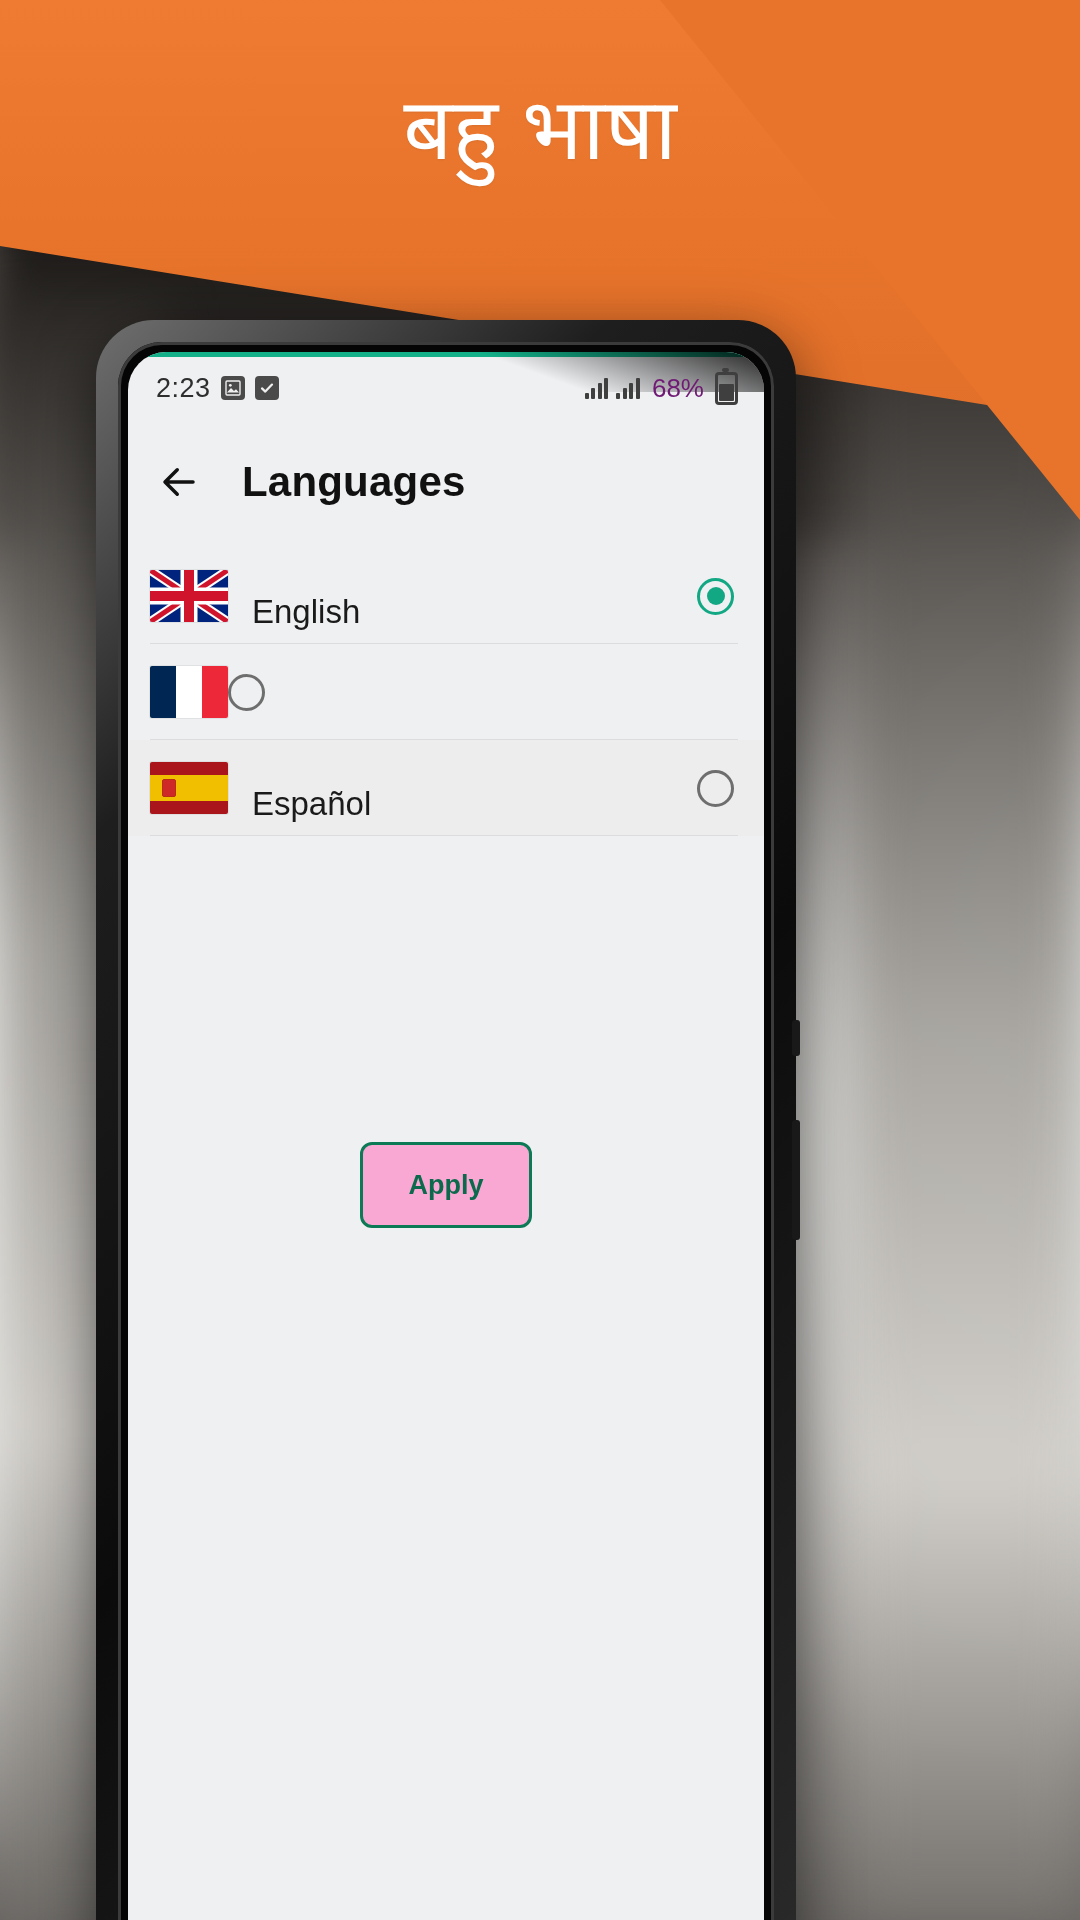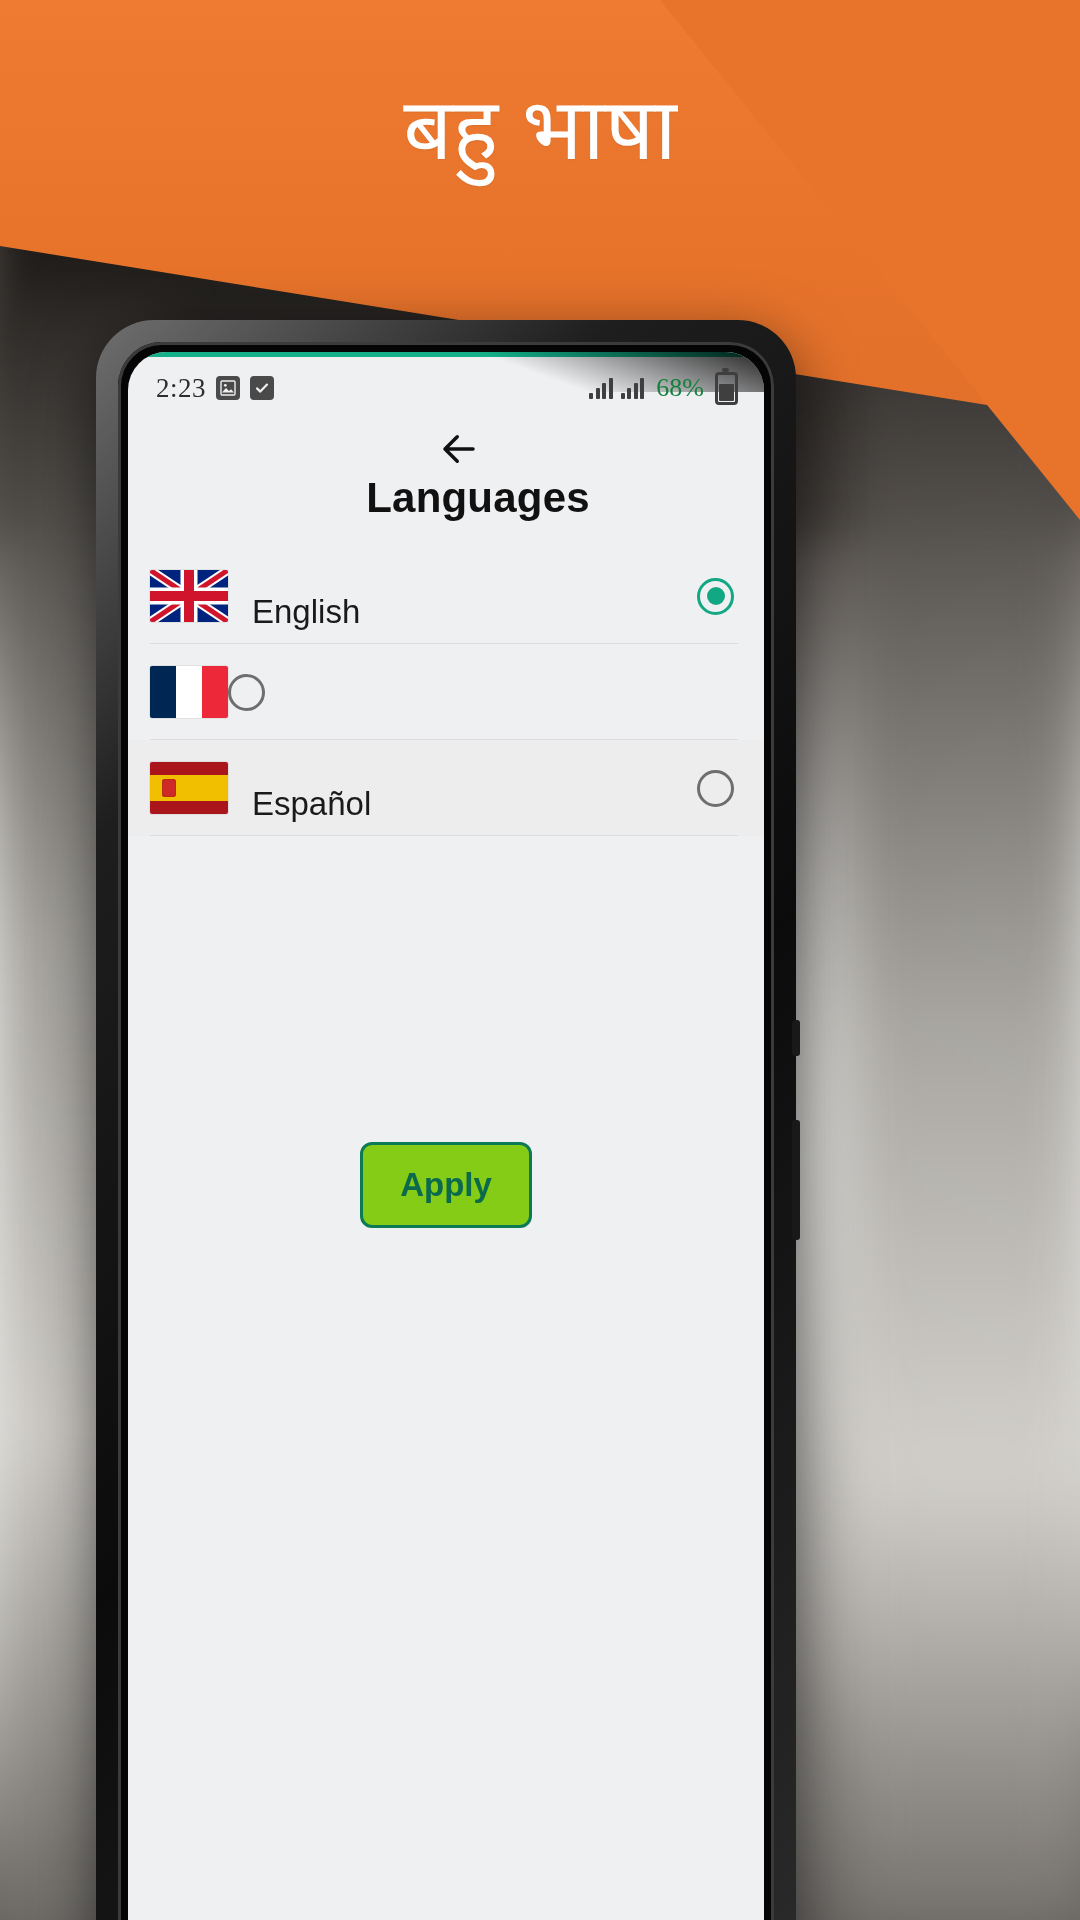--- a/index.html
+++ b/index.html
@@ -57,40 +57,40 @@
      background:#13b089;}
   .notch-shadow{position:absolute;right:0;top:0;width:300px;height:40px;
      background:linear-gradient(200deg,rgba(0,0,0,.85),rgba(0,0,0,0) 70%);}
   .side-btn{position:absolute;right:-4px;background:#191919;border-radius:3px;}
   .sb1{top:700px;width:8px;height:36px;}
   .sb2{top:800px;width:8px;height:120px;}
 
   
   .statusbar{position:absolute;left:0;right:0;top:5px;height:62px;
      display:flex;align-items:center;justify-content:space-between;
-     padding:0 26px 0 28px;box-sizing:border-box;color:#3d3d3d;font-family:Liberation Serif, serif;}
+     padding:0 26px 0 28px;box-sizing:border-box;color:#3d3d3d;}
   .sb-left{display:flex;align-items:center;gap:10px;}
   .sb-time{font-size:27px;font-weight:400;color:#2e2e2e;letter-spacing:.5px;}
   .sb-icon{width:24px;height:24px;background:#4a4a4a;border-radius:4px;
      display:inline-flex;align-items:center;justify-content:center;}
   .sb-right{display:flex;align-items:center;gap:8px;}
   .sig{display:inline-flex;align-items:flex-end;gap:2.5px;height:22px;}
   .sig i{display:block;width:4px;background:#3f3f3f;border-radius:1px;}
   .sig i:nth-child(1){height:6px;}
   .sig i:nth-child(2){height:11px;}
   .sig i:nth-child(3){height:16px;}
   .sig i:nth-child(4){height:21px;}
-  .batt-pct{font-size:26px;color:#15803d;margin-left:4px;}
+  .batt-pct{font-size:26px;color:#701a75;margin-left:4px;}
   .batt{width:17px;height:27px;border:3px solid #3f3f3f;border-radius:4px;position:relative;margin-left:3px;}
   .batt:before{content:"";position:absolute;left:4px;top:-7px;width:7px;height:4px;background:#3f3f3f;border-radius:2px;}
   .batt:after{content:"";position:absolute;left:1px;right:1px;bottom:1px;height:62%;background:#3f3f3f;border-radius:1px;}
 
   
   .appbar{position:absolute;left:0;right:0;top:72px;height:116px;
-     display:flex;align-items:center;padding-left:26px;box-sizing:border-box;flex-direction:column;}
+     display:flex;align-items:center;padding-left:26px;box-sizing:border-box;}
   .back-arrow{width:50px;height:50px;display:flex;align-items:center;justify-content:center;}
   .back-arrow svg{width:42px;height:42px;}
   .appbar-title{font-size:42px;font-weight:700;color:#111;margin-left:38px;letter-spacing:.2px;}
 
   
   .lang-list{position:absolute;left:0;right:0;top:196px;}
   .lang-row{position:relative;height:96px;display:flex;align-items:center;
      padding:0 30px 0 22px;box-sizing:border-box;}
   .lang-row.alt{background:#ededee;}
   .lang-row:after{content:"";position:absolute;left:22px;right:26px;bottom:0;height:1px;background:#dcdcde;}
@@ -129,22 +129,22 @@
   .f-in{background:linear-gradient(180deg,#ff9933 0 33.3%,#ffffff 33.3% 66.6%,#138808 66.6% 100%);}
   .f-in .chakra{position:absolute;left:50%;top:50%;transform:translate(-50%,-50%);
      width:15px;height:15px;border-radius:50%;border:2px solid #000080;box-sizing:border-box;}
   .f-in .chakra:after{content:"";position:absolute;left:50%;top:50%;transform:translate(-50%,-50%);
      width:4px;height:4px;border-radius:50%;background:#000080;}
   .f-id{background:linear-gradient(180deg,#ce1126 0 50%,#ffffff 50% 100%);}
 
   
   .apply-wrap{position:absolute;left:0;right:0;top:790px;display:flex;justify-content:center;}
   .apply-btn{min-width:172px;height:86px;border:3px solid #0c7a55;border-radius:12px;
-     background:#84cc16;display:flex;align-items:center;justify-content:center;
-     font-size:33px;font-weight:700;color:#0c6a4c;padding:0 26px;box-sizing:border-box;}
+     background:#f9a8d4;display:flex;align-items:center;justify-content:center;
+     font-size:27px;font-weight:700;color:#0c6a4c;padding:0 26px;box-sizing:border-box;}
 </style>
 </head>
 <body>
 
 <div class="bg-photo">
   <div class="layer"></div>
   <div class="darkband"></div>
   <div class="vert1"></div>
   <div class="vert2"></div>
 </div>

